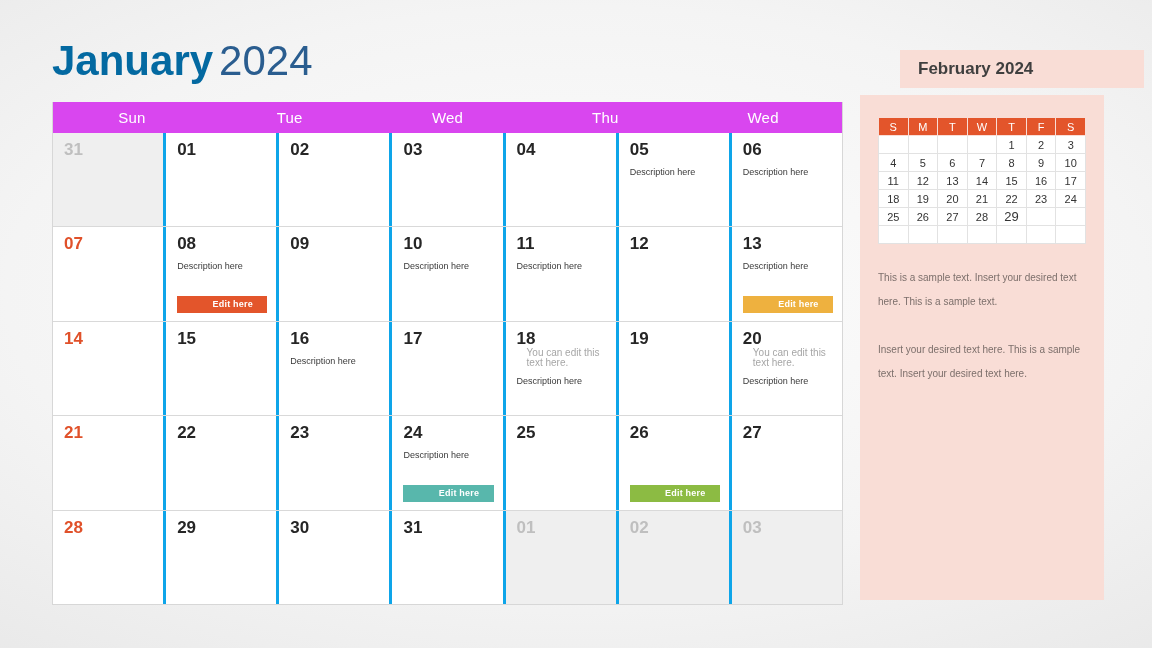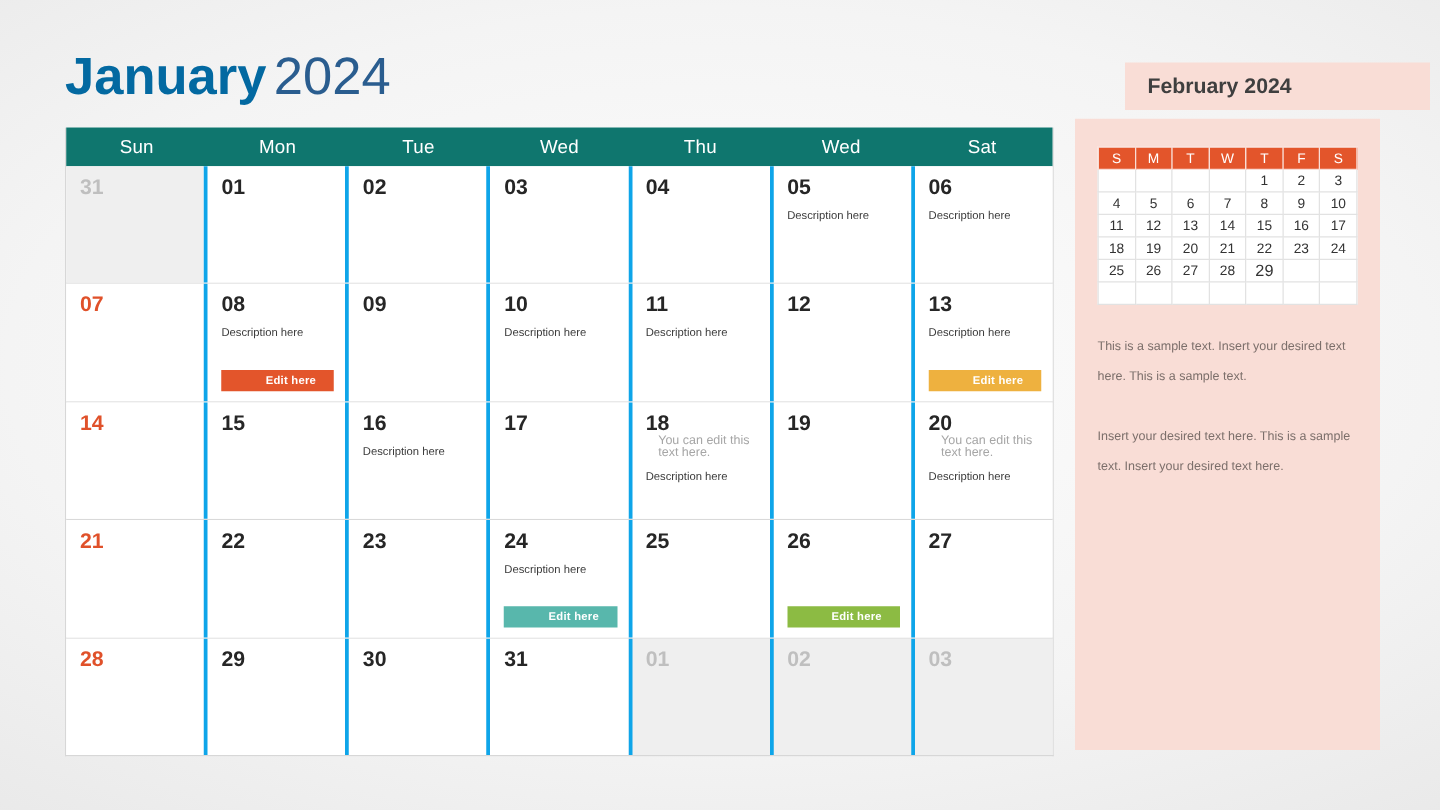--- a/index.html
+++ b/index.html
@@ -39,21 +39,21 @@
     height: 503px;
     background: #ffffff;
     border: 1px solid #d7d7d7;
     border-top: none;
     display: flex;
     flex-direction: column;
   }
 
   #calendar-head {
     display: flex;
-    background: #0f766e;
+    background: #d946ef;
     height: 31px;
     flex: 0 0 31px;
   }
   #calendar-head .dow {
     flex: 1 1 0;
     color: #ffffff;
     font-size: 15px;
     display: flex;
     align-items: center;
     justify-content: center;
@@ -200,26 +200,24 @@
 </head>
 <body>
 
 <div id="page-title">
   <span class="month">January</span><span class="year">2024</span>
 </div>
 
 <div id="calendar">
   <div id="calendar-head">
       <div class="dow">Sun</div>
-      <div class="dow">Mon</div>
       <div class="dow">Tue</div>
       <div class="dow">Wed</div>
       <div class="dow">Thu</div>
       <div class="dow">Wed</div>
-      <div class="dow">Sat</div>
     </div>
   <div id="calendar-body">
       <div class="week">
         <div class="day muted"><span class="daynum">31</span></div>
         <div class="day"><span class="daynum">01</span></div>
         <div class="day"><span class="daynum">02</span></div>
         <div class="day"><span class="daynum">03</span></div>
         <div class="day"><span class="daynum">04</span></div>
         <div class="day"><span class="daynum">05</span><div class="desc">Description here</div></div>
         <div class="day"><span class="daynum">06</span><div class="desc">Description here</div></div>

